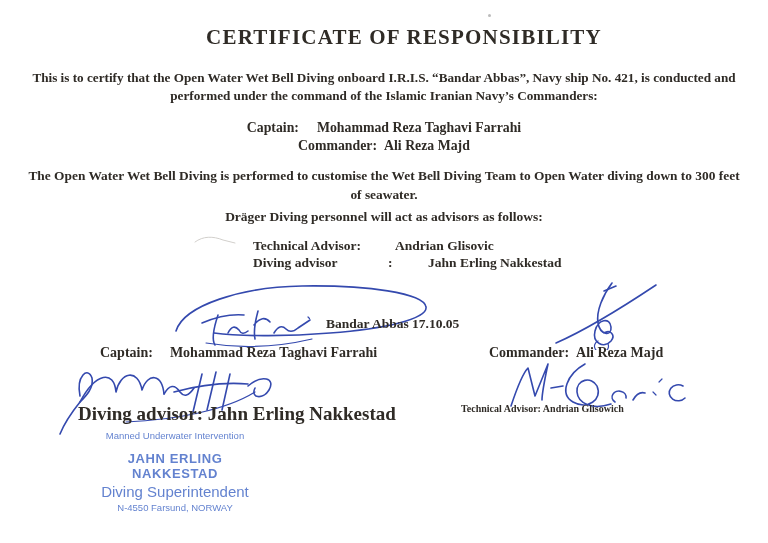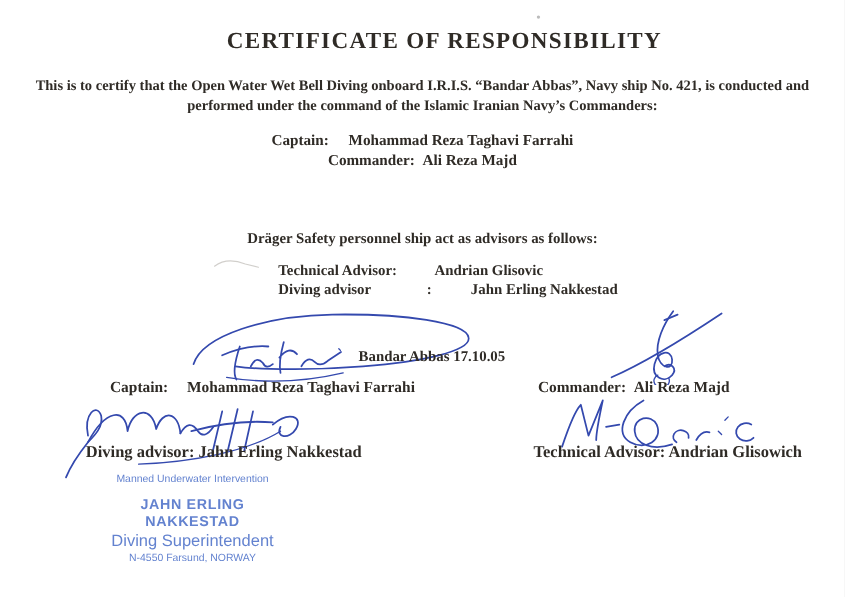--- a/index.html
+++ b/index.html
@@ -29,22 +29,22 @@
   .adv-row{display:flex;}
   .adv-role{width:135px;}
   .adv-sep{width:40px;}
   .adv-row-2 .adv-role{width:142px;}
 
   #place-date{top:316px;left:326px;font-size:13.5px;}
   #captain-line{top:345px;left:100px;font-size:14px;}
   #captain-line .gap-lg{margin-right:17px;}
   #commander-line{top:345px;left:489px;font-size:14px;}
   #commander-line .gap-sm{margin-right:7px;}
-  #diving-line{top:403px;left:78px;font-size:15px;}
-  #tech-line{top:403px;left:485px;font-size:15px;}
+  #diving-line{top:403px;left:78px;font-size:19px;}
+  #tech-line{top:403px;left:461px;font-size:10px;}
 
   .sig svg{display:block;}
   .sigpath{fill:none;stroke:var(--signature-blue,#3449ae);stroke-width:1.6;stroke-linecap:round;stroke-linejoin:round;}
   .sigpath.thin{stroke-width:1.2;}
 
   #captain-sig{top:281px;left:162px;}
   #commander-sig{top:277px;left:548px;}
   #diving-sig{top:358px;left:56px;}
   #tech-sig{top:354px;left:497px;}
 
@@ -77,22 +77,23 @@
 
   <div class="abs center" id="commanders">
     <div>
       <span class="gap-lg">Captain:</span><span>Mohammad Reza Taghavi Farrahi</span>
     </div>
     <div>
       <span class="gap-sm">Commander:</span><span>Ali Reza Majd</span>
     </div>
   </div>
 
+  <div class="abs center" id="purpose">The Open Water Wet Bell Diving is performed to customise the Wet Bell Diving Team to Open Water diving down to 300 feet of seawater.</div>
 
-  <div class="abs center" id="drager">Dräger Safety personnel ship act as advisors as follows:</div>
+  <div class="abs center" id="drager">Dräger Diving personnel will act as advisors as follows:</div>
 
   <div class="abs" id="advisors">
     <div class="adv-row adv-row-2">
       <span class="adv-role">Technical Advisor:</span>
       <span class="adv-name">Andrian Glisovic</span>
     </div>
     <div class="adv-row adv-row-1">
       <span class="adv-role">Diving advisor</span>
       <span class="adv-sep">:</span>
       <span class="adv-name">Jahn Erling Nakkestad</span>

